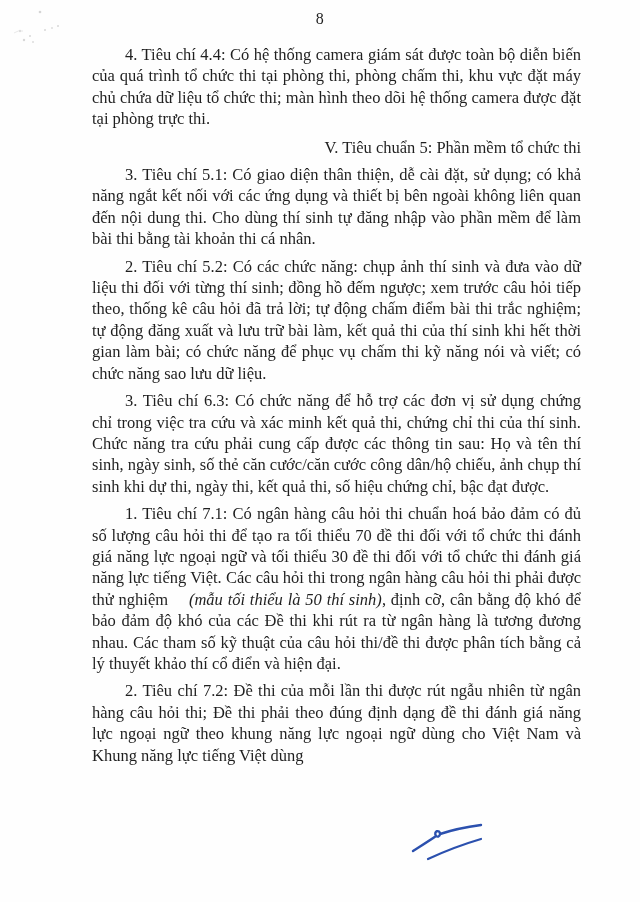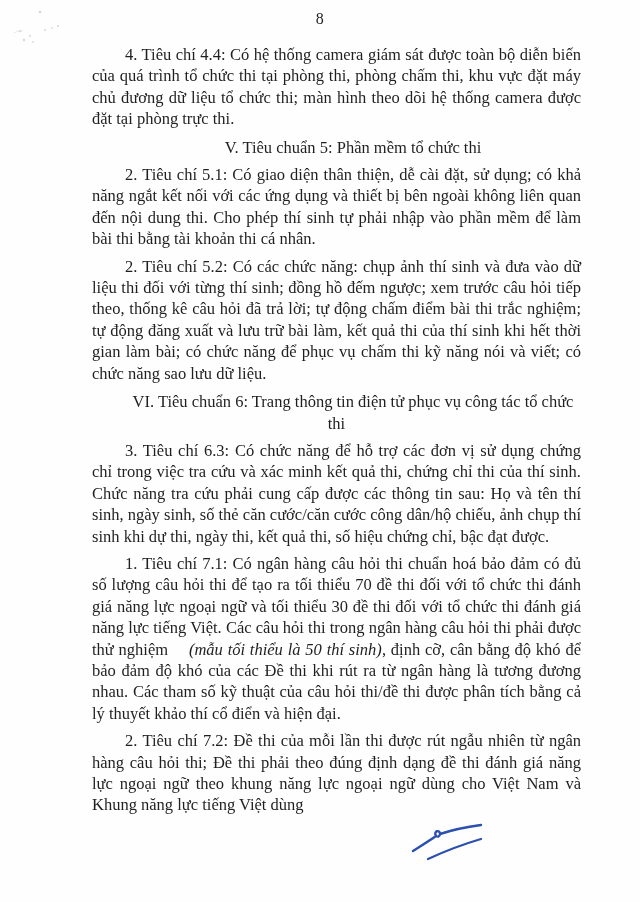--- a/index.html
+++ b/index.html
@@ -35,21 +35,21 @@
     line-height: 21.4px;
   }
   .doc-body p {
     margin: 6px 0 0 0;
     text-indent: 33px;
   }
   .doc-body p:first-child { margin-top: 0; }
   .doc-body p.heading {
     margin-top: 7px;
     font-weight: bold;
-    text-align: center;
+    text-align: right;
   }
   .b { font-weight: normal; }
   .i { font-style: italic; margin-left: 16px; }
   .signature {
     position: absolute;
     left: 340px;
     top: 818px;
     width: 220px;
     height: 70px;
   }
@@ -75,25 +75,24 @@
     <circle cx="33" cy="42" r="1.0" fill="#a0a0a0"></circle>
     <circle cx="45" cy="30" r="1.1" fill="#9a9a9a"></circle>
     <circle cx="52" cy="28" r="1.0" fill="#a5a5a5"></circle>
     <circle cx="58" cy="26" r="1.1" fill="#9a9a9a"></circle>
     <path d="M14 33 q4 -3 9 -2" stroke="#b0b0b0" stroke-width="0.8" fill="none"></path>
   </svg>
 
   <div class="page-number">8</div>
 
   <div class="doc-body">
-      <p><span class="b">4. Tiêu chí 4.4: </span><span>Có hệ thống camera giám sát được toàn bộ diễn biến của quá trình tổ chức thi tại phòng thi, phòng chấm thi, khu vực đặt máy chủ đương dữ liệu tổ chức thi; màn hình theo dõi hệ thống camera được đặt tại phòng trực thi.</span></p>
+      <p><span class="b">4. Tiêu chí 4.4: </span><span>Có hệ thống camera giám sát được toàn bộ diễn biến của quá trình tổ chức thi tại phòng thi, phòng chấm thi, khu vực đặt máy chủ chứa dữ liệu tổ chức thi; màn hình theo dõi hệ thống camera được đặt tại phòng trực thi.</span></p>
       <p class="heading"><span class="b">V. Tiêu chuẩn 5: Phần mềm tổ chức thi</span></p>
-      <p><span class="b">2. Tiêu chí 5.1: </span><span>Có giao diện thân thiện, dễ cài đặt, sử dụng; có khả năng ngắt kết nối với các ứng dụng và thiết bị bên ngoài không liên quan đến nội dung thi. Cho phép thí sinh tự phải nhập vào phần mềm để làm bài thi bằng tài khoản thi cá nhân.</span></p>
+      <p><span class="b">3. Tiêu chí 5.1: </span><span>Có giao diện thân thiện, dễ cài đặt, sử dụng; có khả năng ngắt kết nối với các ứng dụng và thiết bị bên ngoài không liên quan đến nội dung thi. Cho dùng thí sinh tự đăng nhập vào phần mềm để làm bài thi bằng tài khoản thi cá nhân.</span></p>
       <p><span class="b">2. Tiêu chí 5.2: </span><span>Có các chức năng: chụp ảnh thí sinh và đưa vào dữ liệu thi đối với từng thí sinh; đồng hồ đếm ngược; xem trước câu hỏi tiếp theo, thống kê câu hỏi đã trả lời; tự động chấm điểm bài thi trắc nghiệm; tự động đăng xuất và lưu trữ bài làm, kết quả thi của thí sinh khi hết thời gian làm bài; có chức năng để phục vụ chấm thi kỹ năng nói và viết; có chức năng sao lưu dữ liệu.</span></p>
-      <p class="heading"><span class="b">VI. Tiêu chuẩn 6: Trang thông tin điện tử phục vụ công tác tổ chức thi</span></p>
       <p><span class="b">3. Tiêu chí 6.3: </span><span>Có chức năng để hỗ trợ các đơn vị sử dụng chứng chỉ trong việc tra cứu và xác minh kết quả thi, chứng chỉ thi của thí sinh. Chức năng tra cứu phải cung cấp được các thông tin sau: Họ và tên thí sinh, ngày sinh, số thẻ căn cước/căn cước công dân/hộ chiếu, ảnh chụp thí sinh khi dự thi, ngày thi, kết quả thi, số hiệu chứng chỉ, bậc đạt được.</span></p>
       <p><span class="b">1. Tiêu chí 7.1: </span><span>Có ngân hàng câu hỏi thi chuẩn hoá bảo đảm có đủ số lượng câu hỏi thi để tạo ra tối thiểu 70 đề thi đối với tổ chức thi đánh giá năng lực ngoại ngữ và tối thiểu 30 đề thi đối với tổ chức thi đánh giá năng lực tiếng Việt. Các câu hỏi thi trong ngân hàng câu hỏi thi phải được thử nghiệm </span><span class="i">(mẫu tối thiểu là 50 thí sinh)</span><span>, định cỡ, cân bằng độ khó để bảo đảm độ khó của các Đề thi khi rút ra từ ngân hàng là tương đương nhau. Các tham số kỹ thuật của câu hỏi thi/đề thi được phân tích bằng cả lý thuyết khảo thí cổ điển và hiện đại.</span></p>
       <p><span class="b">2. Tiêu chí 7.2: </span><span>Đề thi của mỗi lần thi được rút ngẫu nhiên từ ngân hàng câu hỏi thi; Đề thi phải theo đúng định dạng đề thi đánh giá năng lực ngoại ngữ theo khung năng lực ngoại ngữ dùng cho Việt Nam và Khung năng lực tiếng Việt dùng</span></p>
     </div>
 
   <svg class="signature" viewBox="0 0 220 70" aria-hidden="true">
     <path d="M73 33 C 84 26, 92 21, 96 18 c -3 -5, 4 -7, 4 -2 c 0 3, -3 3, -4 2 M100 16 C 112 12, 126 9, 141 7" fill="none" style="stroke: var(--sig, #2b50ae);" stroke-width="2.4" stroke-linecap="round"></path>
     <path d="M88 41 C 103 34, 124 26, 141 21" fill="none" style="stroke: var(--sig, #2b50ae);" stroke-width="2.2" stroke-linecap="round"></path>
   </svg>
 

